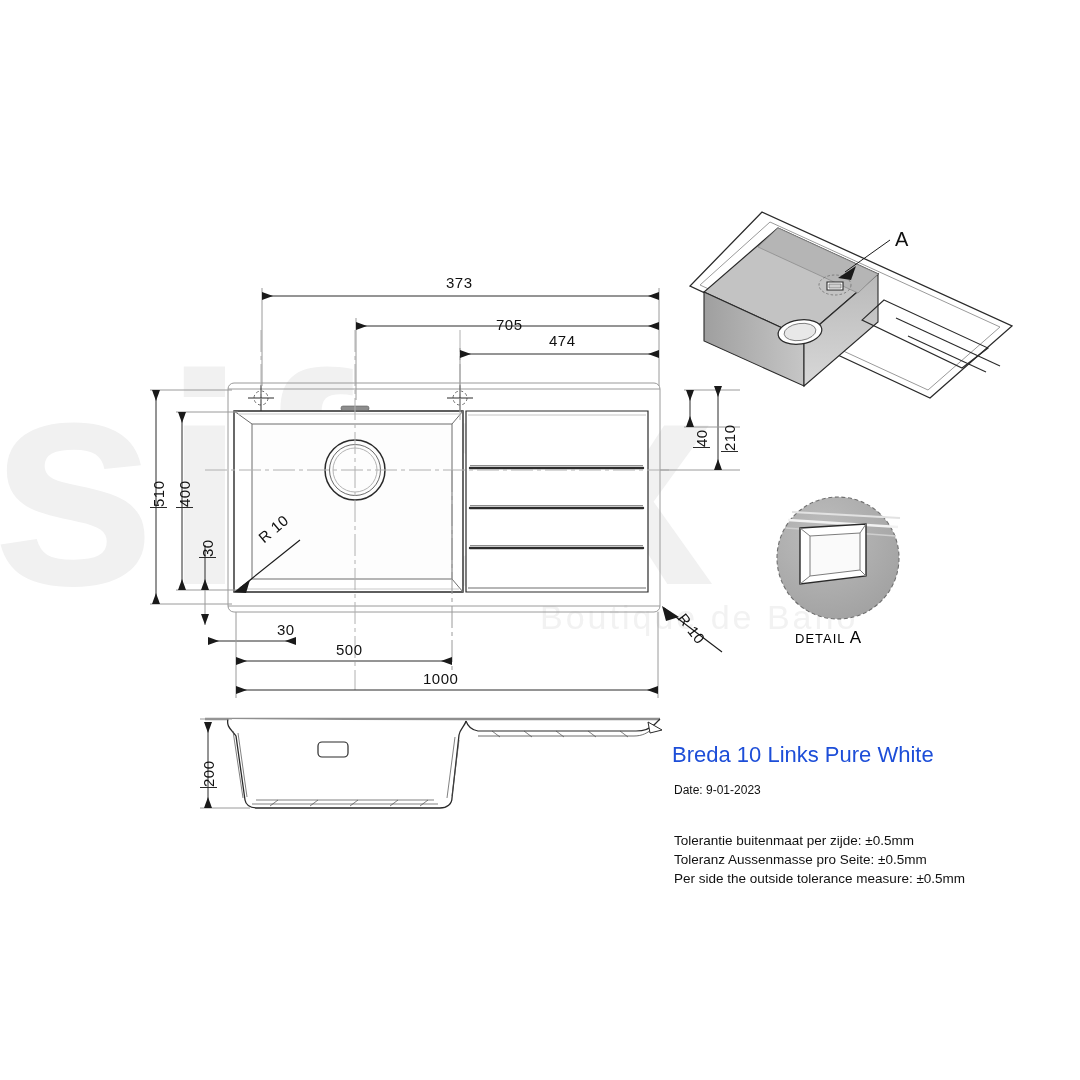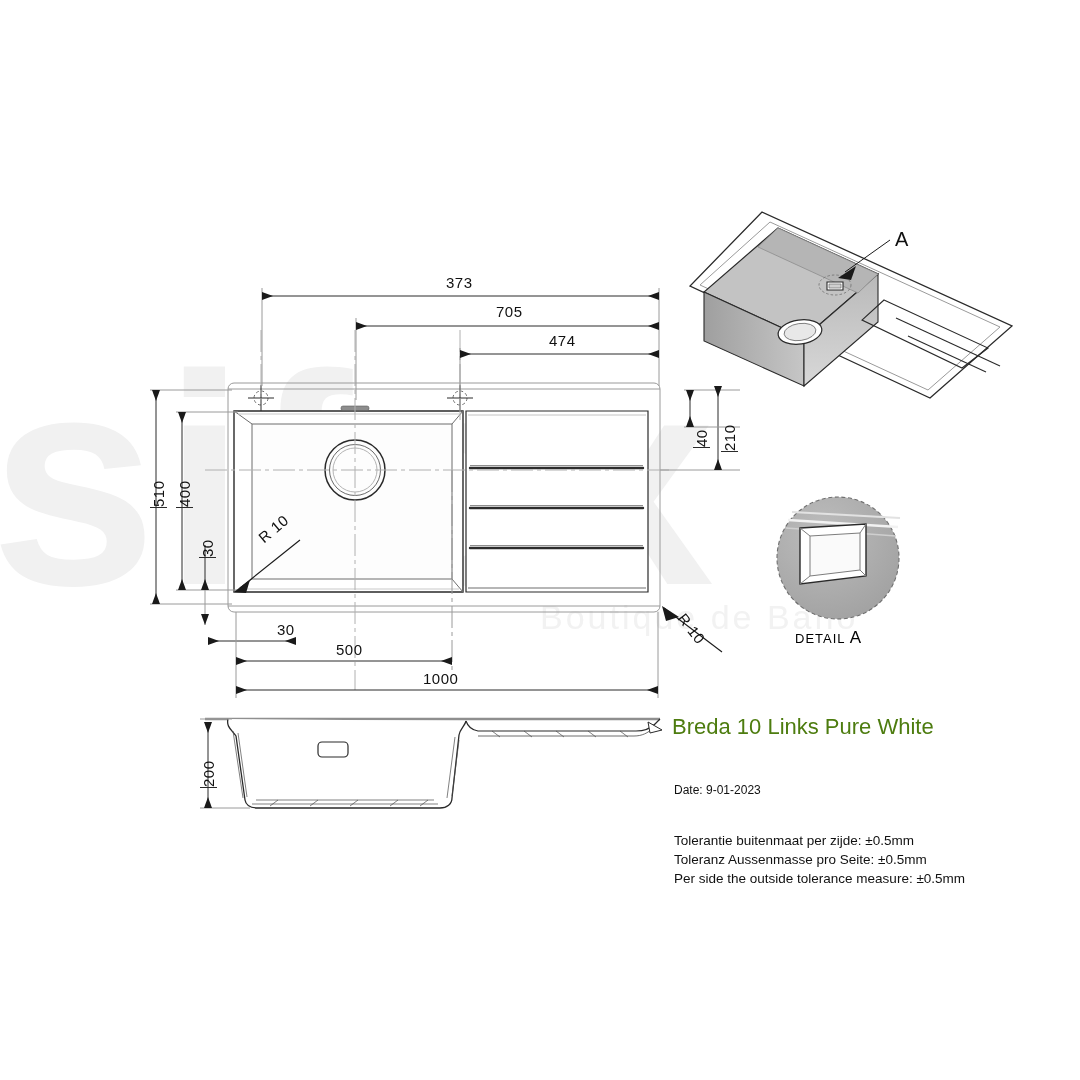--- a/index.html
+++ b/index.html
@@ -22,21 +22,21 @@
   .v{position:absolute;width:0;border-left:1px solid #2a2a2a;}
   .arrL,.arrR,.arrU,.arrD{position:absolute;width:0;height:0;}
   .arrL{border-top:4px solid transparent;border-bottom:4px solid transparent;
         border-right:11px solid #1a1a1a;}
   .arrR{border-top:4px solid transparent;border-bottom:4px solid transparent;
         border-left:11px solid #1a1a1a;}
   .arrU{border-left:4px solid transparent;border-right:4px solid transparent;
         border-bottom:11px solid #1a1a1a;}
   .arrD{border-left:4px solid transparent;border-right:4px solid transparent;
         border-top:11px solid #1a1a1a;}
-  .title{position:absolute;left:672px;top:714px;font-size:22px;color:#4d7c0f;}
+  .title{position:absolute;left:672px;top:742px;font-size:22px;color:#1d4ed8;}
   .meta{position:absolute;font-size:12px;color:#111;}
   .tol{position:absolute;font-size:13.5px;color:#111;margin-top:20px;}
   .detail-cap{position:absolute;left:795px;top:628px;font-size:13px;
               letter-spacing:1px;color:#000000;}
   .detail-cap b{font-size:17px;font-weight:400;}
   .markA{position:absolute;left:895px;top:228px;font-size:20px;color:#111;}
   svg{position:absolute;left:0;top:0;overflow:visible;}
 </style>
 </head>
 <body>
@@ -283,21 +283,21 @@
   <div class="arrR" style="left:236px;top:657px"></div>
   <div class="arrL" style="left:441px;top:657px"></div>
 
   <div class="arrR" style="left:236px;top:686px"></div>
   <div class="arrL" style="left:647px;top:686px"></div>
 
   <div class="arrD" style="left:204px;top:722px"></div>
   <div class="arrU" style="left:204px;top:797px"></div>
 
   <div class="dim" style="left:446px;top:274px">373</div>
-  <div class="dim" style="left:496px;top:303px">705</div>
+  <div class="dim" style="left:496px;top:316px">705</div>
   <div class="dim" style="left:549px;top:332px">474</div>
 
   <div class="dim v" style="left:150px;top:508px">510</div>
   <div class="dim v" style="left:176px;top:508px">400</div>
   <div class="dim v" style="left:199px;top:558px">30</div>
 
   <div class="dim v" style="left:693px;top:448px">40</div>
   <div class="dim v" style="left:721px;top:452px">210</div>
 
   <div class="dim" style="left:277px;top:621px">30</div>

